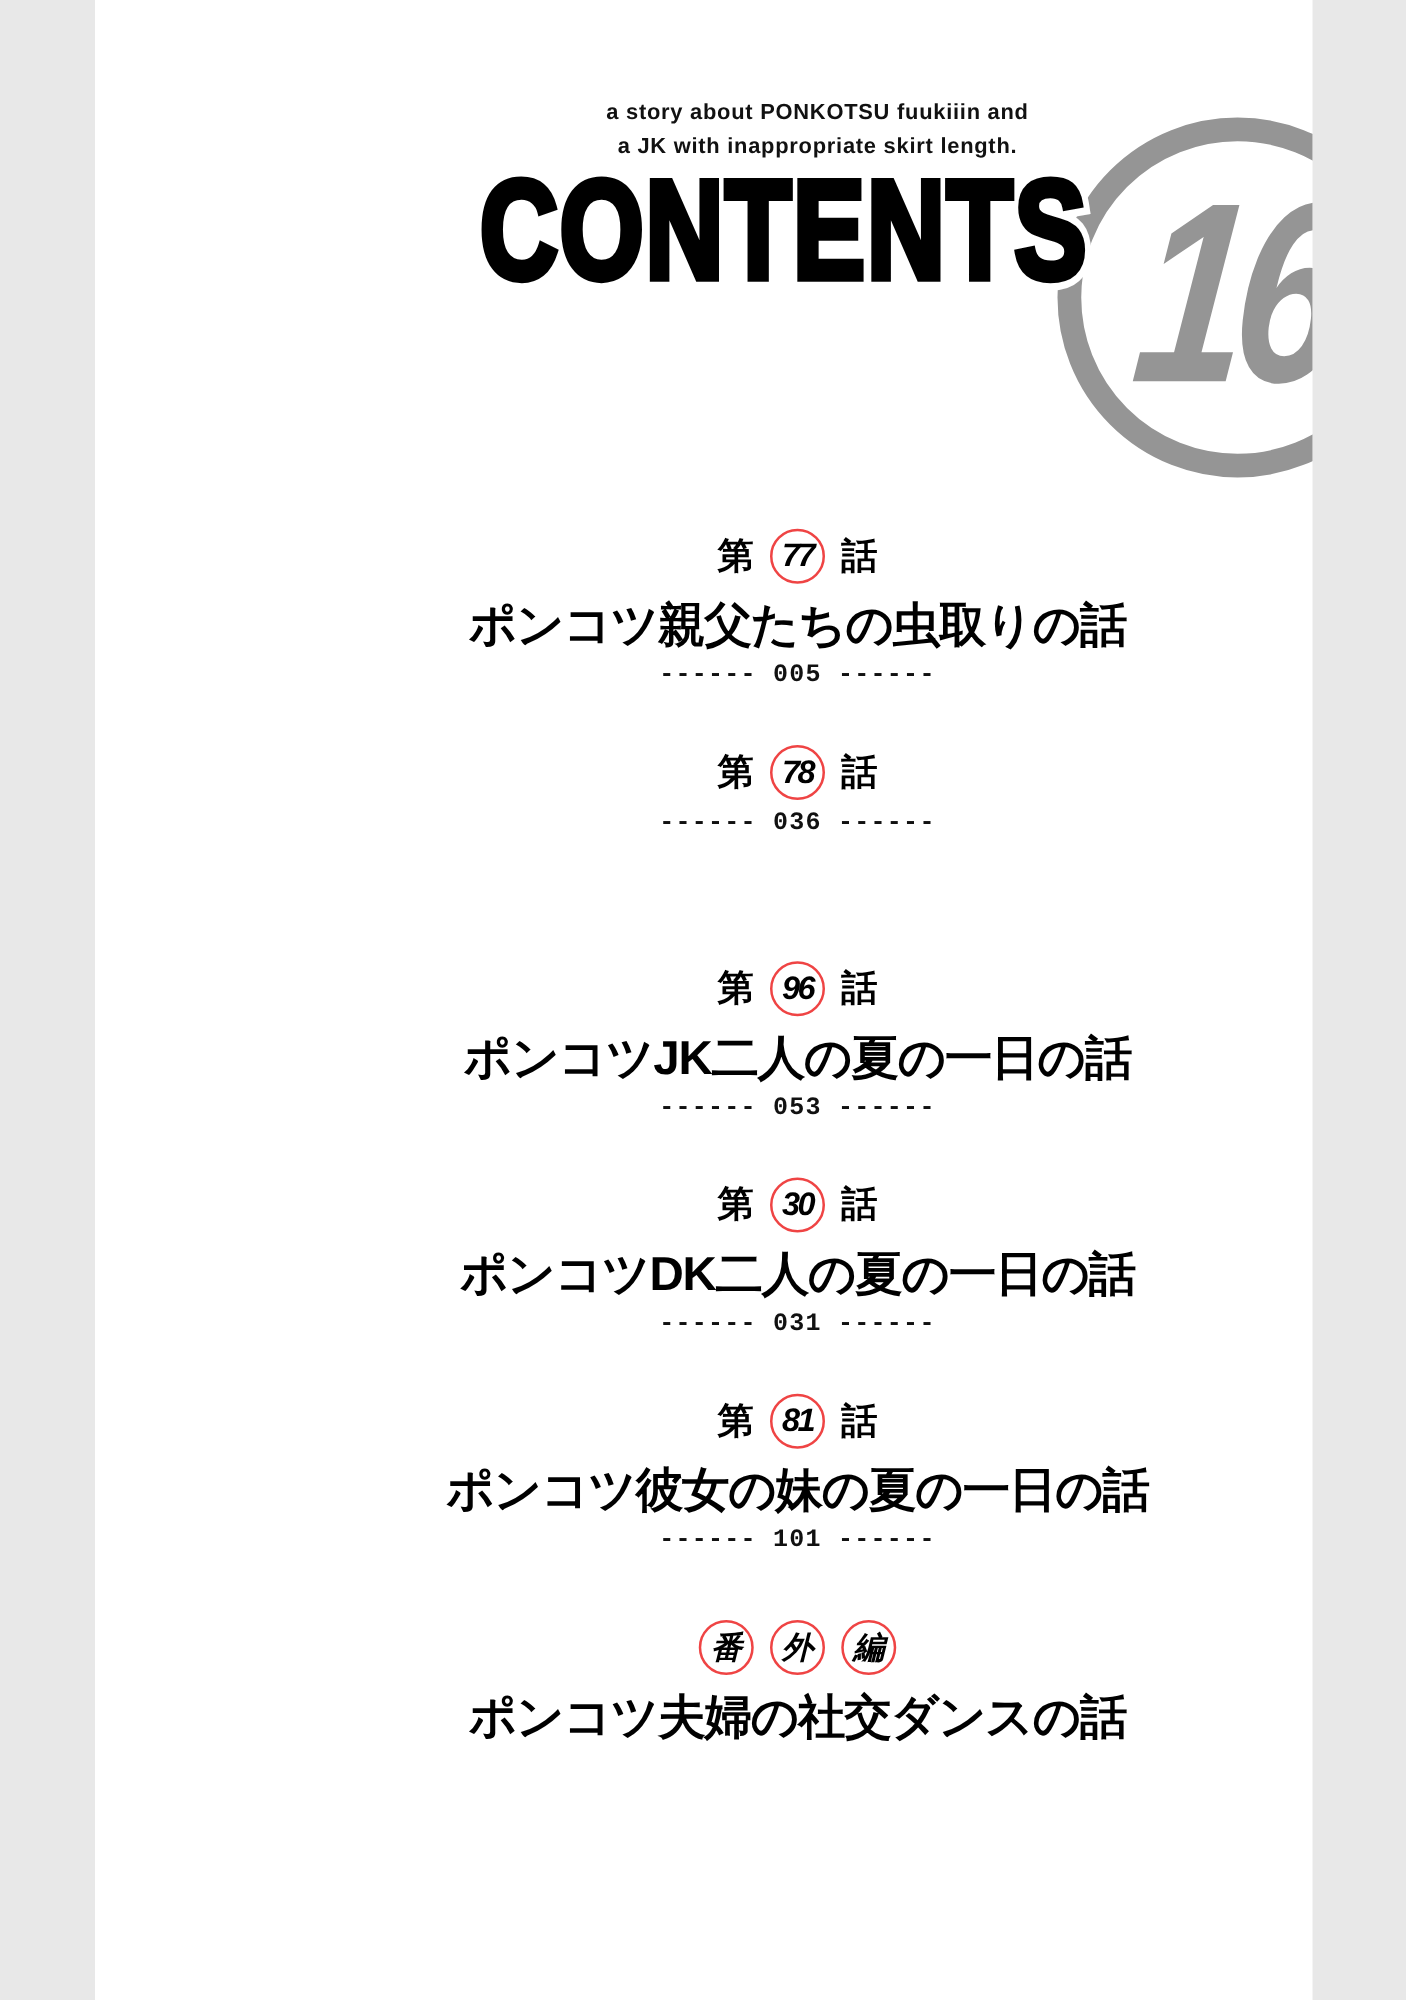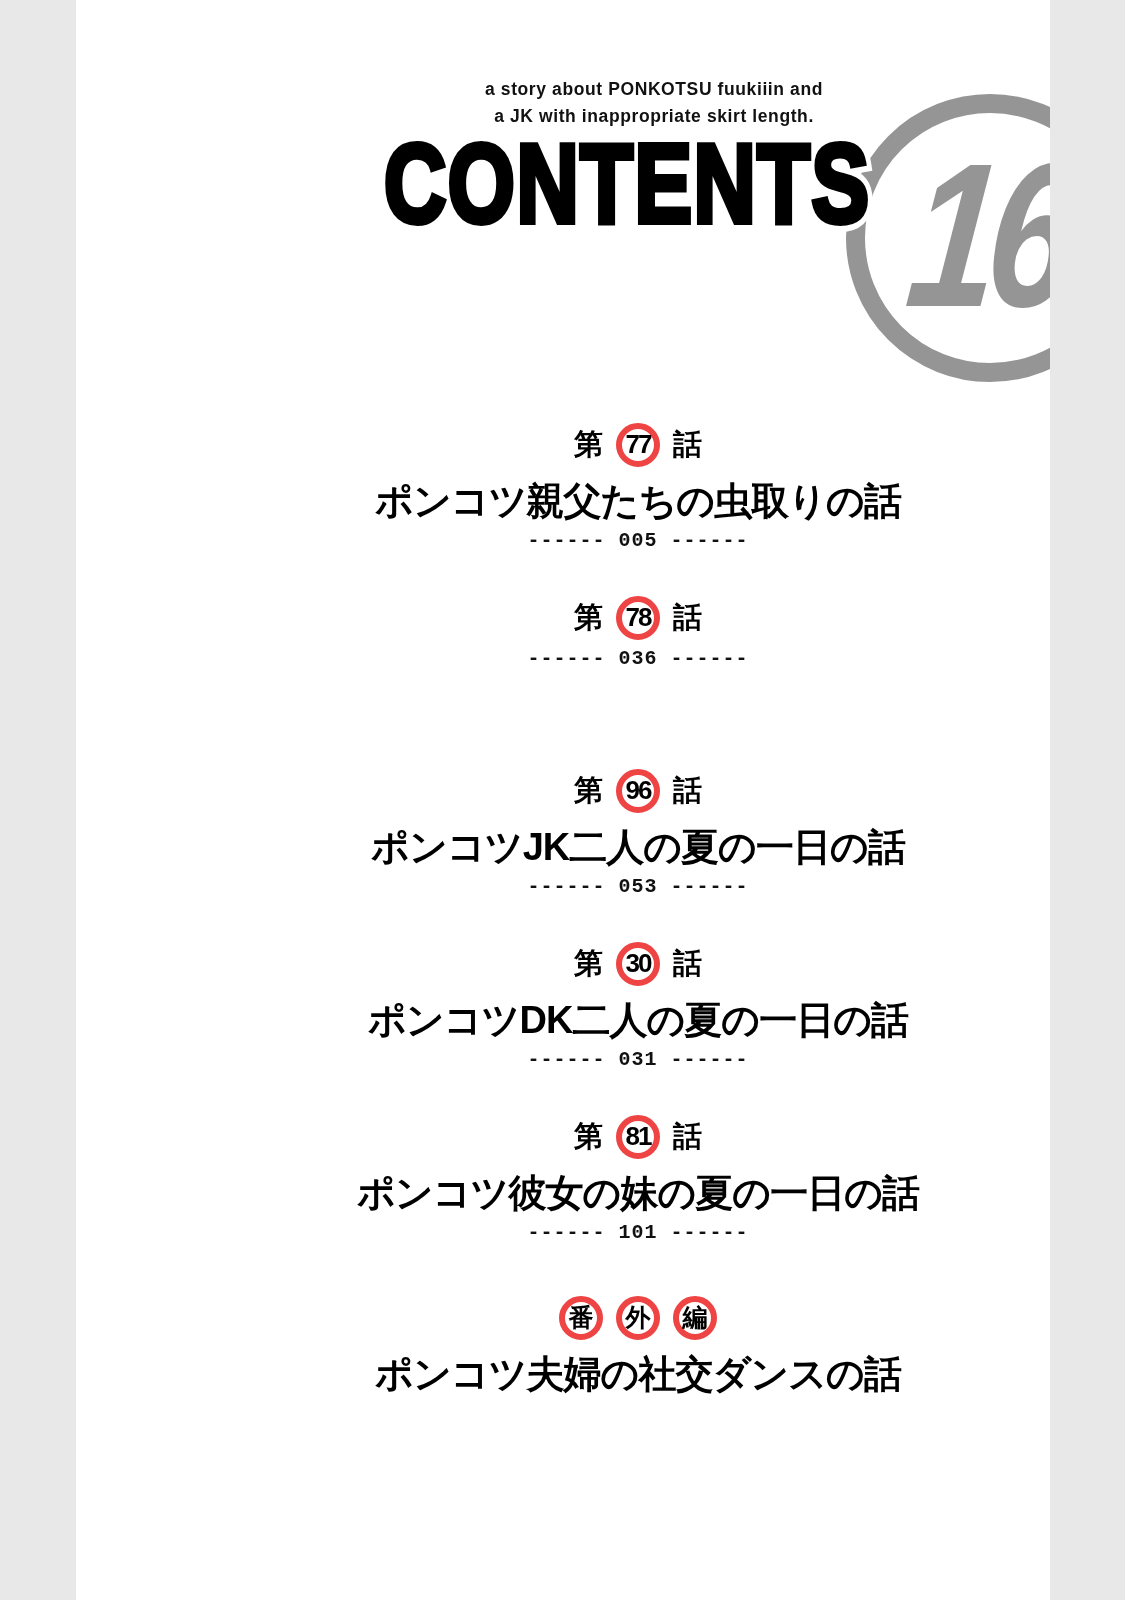--- a/index.html
+++ b/index.html
@@ -89,27 +89,28 @@
     gap:13px;
     height:48px;
     font-size:29px;
     font-weight:700;
   }
   .num-circle{
     display:inline-flex;
     align-items:center;
     justify-content:center;
     width:44px;height:44px;
-    border:6px solid #ef4444;
+    border:2px solid #ef4444;
     border-radius:50%;
     font-size:26px;
     font-weight:700;
     letter-spacing:-2px;
     box-sizing:border-box;
     padding-bottom:1px;
+    font-style:italic;
   }
   .kanji-circle{
     font-size:25px;
     letter-spacing:0;
   }
   .chapter-title{
     margin-top:9px;
     font-size:38px;
     font-weight:700;
     letter-spacing:-1px;

